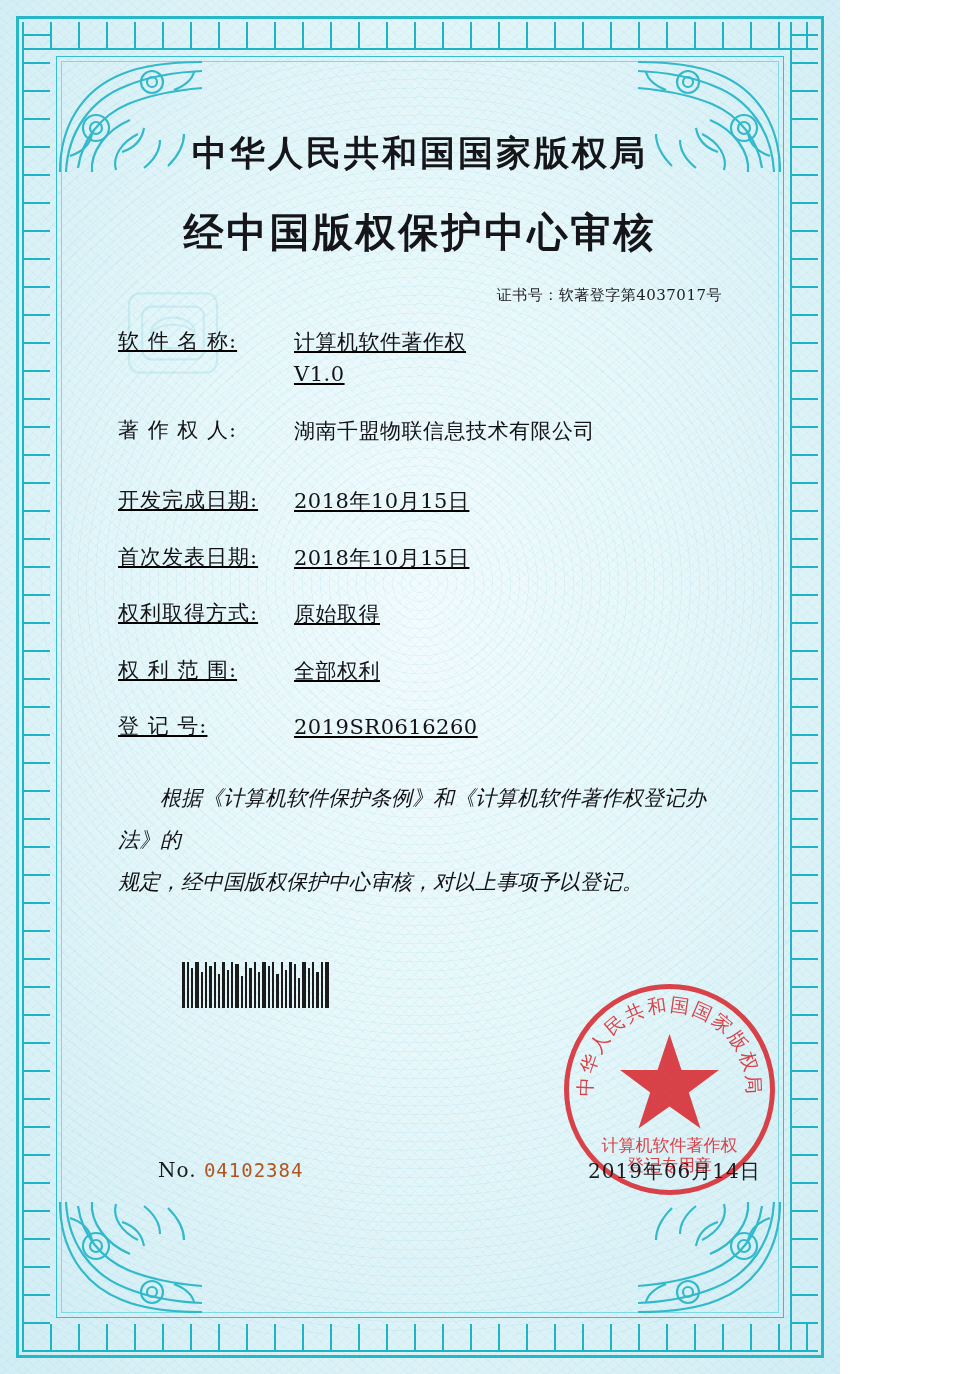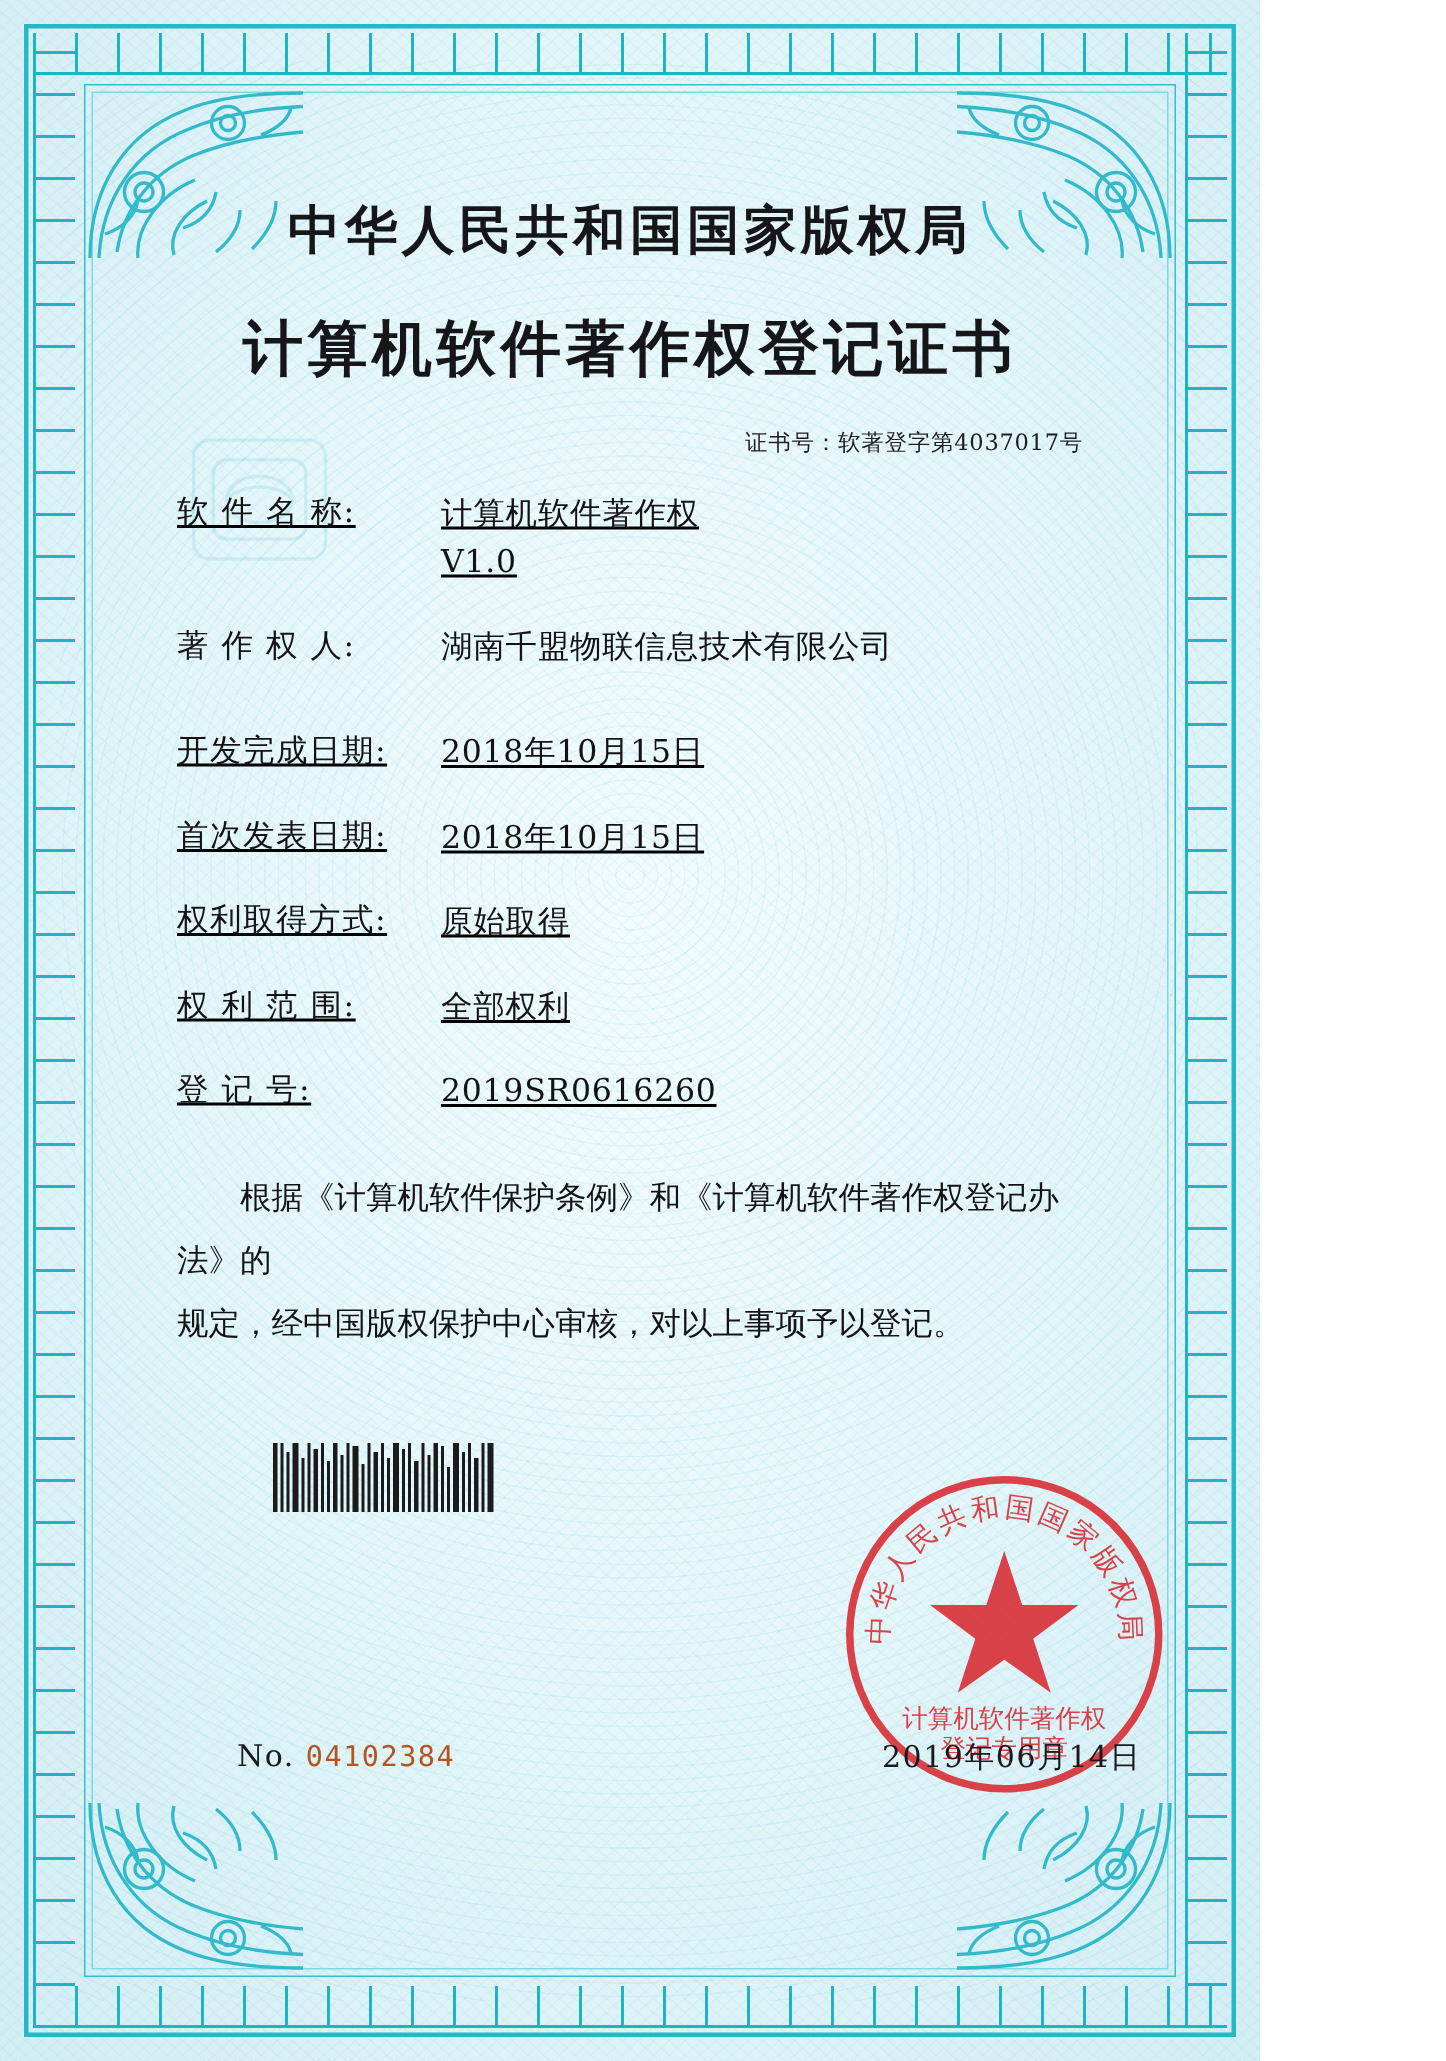--- a/index.html
+++ b/index.html
@@ -154,20 +154,21 @@
   .gap-row { height: 34px; }
   .field-row.wide { margin-bottom: 26px; text-decoration: underline; }
 
   .statement {
     margin-top: 34px;
     padding-left: 28px;
     padding-right: 10px;
     font-size: 21px;
     color: #131316;
     line-height: 2.0;
+    font-style: italic;
   }
   .statement p { margin: 0; }
   .statement .indent { text-indent: 42px; }
 
   
   .barcode {
     position: absolute;
     left: 182px;
     top: 962px;
     width: 148px;
@@ -316,21 +317,21 @@
       <rect x="10" y="14" width="80" height="72" rx="10"></rect>
       <rect x="22" y="26" width="56" height="48" rx="8"></rect>
       <ellipse cx="50" cy="50" rx="20" ry="14"></ellipse>
       <path d="M30 50 C38 40 62 40 70 50"></path>
     </g>
   </svg>
 
   <div class="content">
 
     <div class="org-title">中华人民共和国国家版权局</div>
-    <div class="doc-title">计算机软件著作权登记证书</div>
+    <div class="doc-title">经中国版权保护中心审核</div>
 
     <div class="cert-no">
       <span>证书号：</span><span>软著登字第4037017号</span>
     </div>
 
     <div class="fields">
 
       <div class="field-row wide">
         <div class="field-label">软 件 名 称:</div>
         <div class="field-value value-stack">

